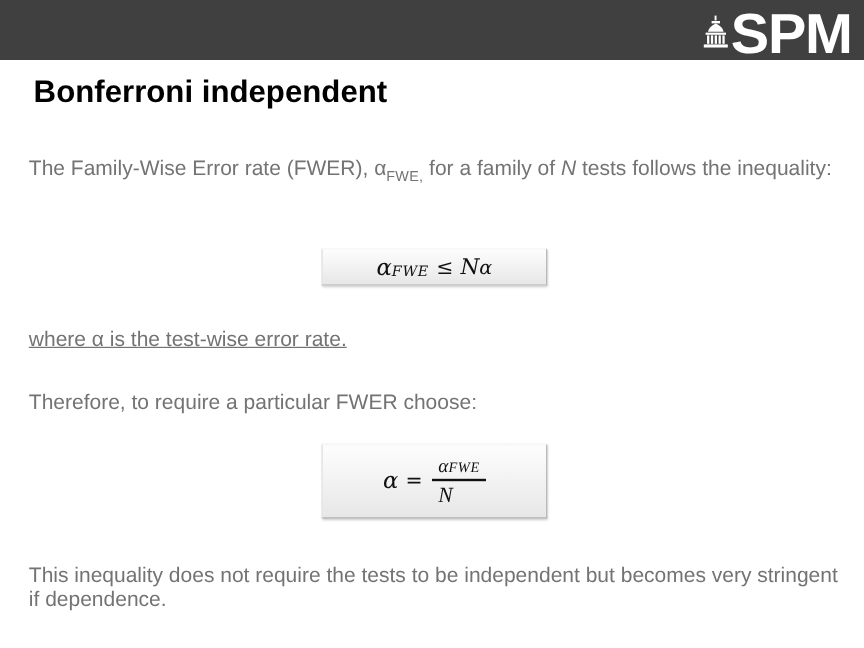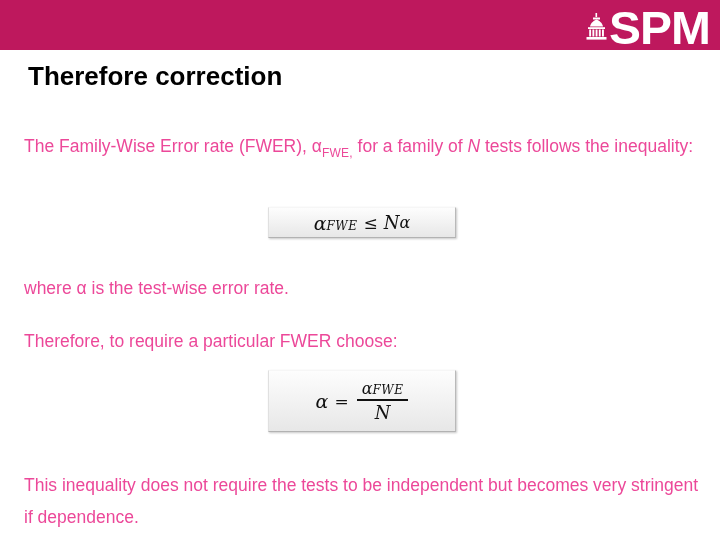--- a/index.html
+++ b/index.html
@@ -16,21 +16,21 @@
     color: #000000;
   }
 
   
   .header-band {
     position: absolute;
     left: 0;
     top: 0;
     width: 720px;
     height: 50px;
-    background: #be185d;
+    background: #404040;
   }
   .logo-wrap {
     position: absolute;
     right: 10px;
     top: 2px;
     display: flex;
     align-items: flex-end;
     height: 48px;
   }
   .logo-crest {
@@ -62,25 +62,25 @@
     letter-spacing: 0px;
     color: #000000;
     white-space: nowrap;
   }
 
   
   .body-para {
     position: absolute;
     left: 24px;
     font-size: 17.5px;
-    line-height: 32px;
-    color: #ec4899;
+    line-height: 20px;
+    color: #737373;
   }
   #para-intro  { top: 130px; width: 680px; }
-  #para-where  { top: 272px; width: 600px; }
+  #para-where  { top: 272px; width: 600px; text-decoration: underline; }
   #para-choose { top: 325px; width: 600px; }
   #para-note   { top: 469px; width: 680px; }
 
   .var-italic { font-style: italic; }
   .sub { font-size: 12px; vertical-align: sub; letter-spacing: 0.2px; }
 
   
   .eq-box {
     position: absolute;
     box-sizing: border-box;
@@ -119,23 +119,24 @@
     padding-bottom: 1px;
     letter-spacing: 0.5px;
   }
   .mo { padding: 0 6px; font-size: 17px; font-family: "DejaVu Serif", serif; }
   .mi-N { font-style: italic; font-size: 18px; }
 
   
   .frac {
     display: inline-flex;
     flex-direction: column;
-    align-items: center;
+    align-items: flex-start;
     vertical-align: middle;
     margin-left: 2px;
+    font-family: Liberation Serif, serif;
   }
   .frac .num { padding: 0 5px 1px 5px; }
   .frac .bar { width: 100%; height: 2px; background: #111111; }
   .frac .den { padding: 1px 5px 0 5px; }
 </style>
 </head>
 <body>
 
 <div class="header-band">
   <div class="logo-wrap">
@@ -150,21 +151,21 @@
         <rect x="11.6" y="17.5" width="1.9" height="7" fill="#ffffff"></rect>
         <rect x="14.8" y="17.5" width="1.9" height="7" fill="#ffffff"></rect>
         <rect x="18" y="17.5" width="1.9" height="7" fill="#ffffff"></rect>
         <rect x="2.5" y="25" width="20" height="2.6" fill="#ffffff"></rect>
       </svg>
     </span>
     <span class="logo-text">SPM</span>
   </div>
 </div>
 
-<div class="slide-title">Therefore correction</div>
+<div class="slide-title">Bonferroni independent</div>
 
 <div class="body-para" id="para-intro">
   <span>The Family-Wise Error rate (FWER), </span><span>α</span><span class="sub">FWE,</span><span> for  a family of </span><span class="var-italic">N</span><span> tests follows the inequality:</span>
 </div>
 
 <div class="eq-box" id="eq-inequality">
   <span class="math">
     <span class="mi-alpha">α</span>
       <span class="msub">FWE</span>
     <span class="mo">≤</span>

